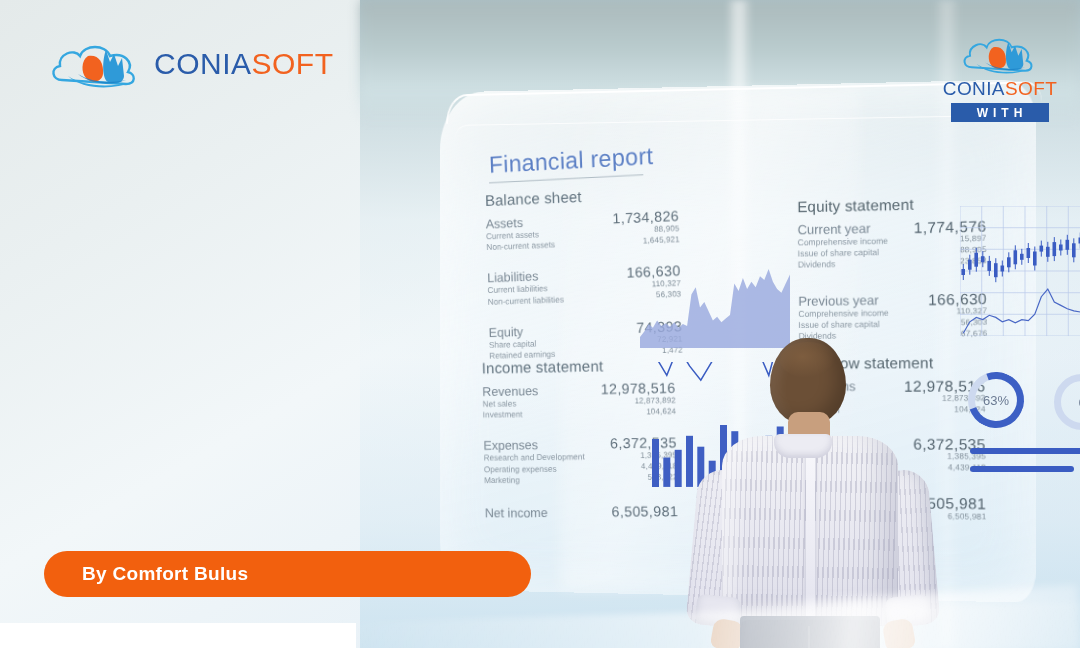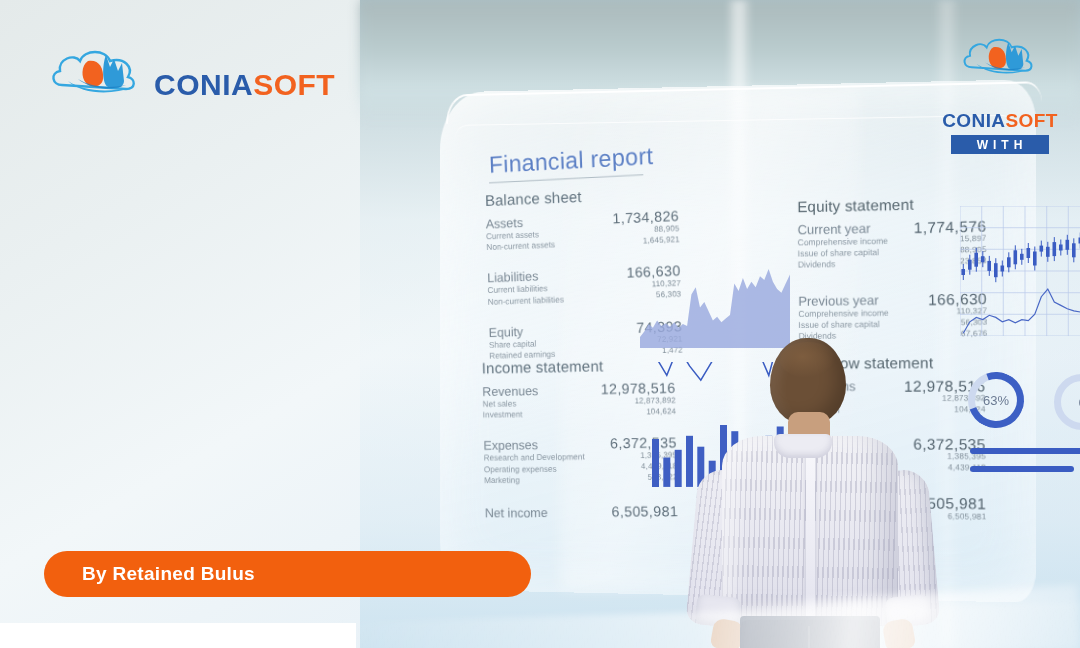--- a/index.html
+++ b/index.html
@@ -204,21 +204,21 @@
   }
   .belt {
     position:absolute; left:52px; top:278px; width:140px; height:12px;
     background:linear-gradient(180deg,#4a5a74,#36455e); border-radius:4px;
   }
   .jeans-seam { position:absolute; left:120px; top:288px; width:2px; height:64px; background:rgba(255,255,255,.14); }
 
   
   .logo-left { position:absolute; left:48px; top:36px; display:flex; align-items:center; gap:10px; }
   .logo-mark { position:relative; width:96px; height:56px; }
-  .wordmark { font-size:30px; font-weight:700; letter-spacing:.5px; white-space:nowrap;margin-top:32px; }
+  .wordmark { font-size:30px; font-weight:400; letter-spacing:.5px; white-space:nowrap; }
   .wm-blue { color:#2a5caa; }
   .wm-orange { color:#f2621f; }
 
   .logo-right { position:absolute; right:16px; top:30px; width:128px; text-align:center; }
   .logo-right .logo-mark { width:80px; height:48px; margin:0 auto; }
   .logo-right .wordmark { font-size:19px; letter-spacing:.4px; }
   .cloud-badge {
     margin:3px auto 0; width:98px; height:19px; background:#2a5caa;
     color:#fff; font-size:12px; font-weight:700; letter-spacing:5px;
     display:flex; align-items:center; justify-content:center; padding-left:4px;
@@ -514,16 +514,16 @@
         <path d="M20 40 C34 50 60 52 84 46 C66 54 34 54 20 40 Z" fill="#35a7e0"></path>
         <path d="M30 38 C42 46 62 48 78 44 C62 50 42 48 30 38 Z" fill="#1b7fc4" opacity="0.8"></path>
       </svg>
     </div>
     <div class="wordmark">
       <span class="wm-blue">CONIA</span><span class="wm-orange">SOFT</span>
     </div>
     <div class="cloud-badge">WITH</div>
   </div>
 
-  <div class="byline">By Retained Bulus</div>
+  <div class="byline">By Comfort Bulus</div>
 
   <div class="white-corner"></div>
 </div>
 
 </body></html>

